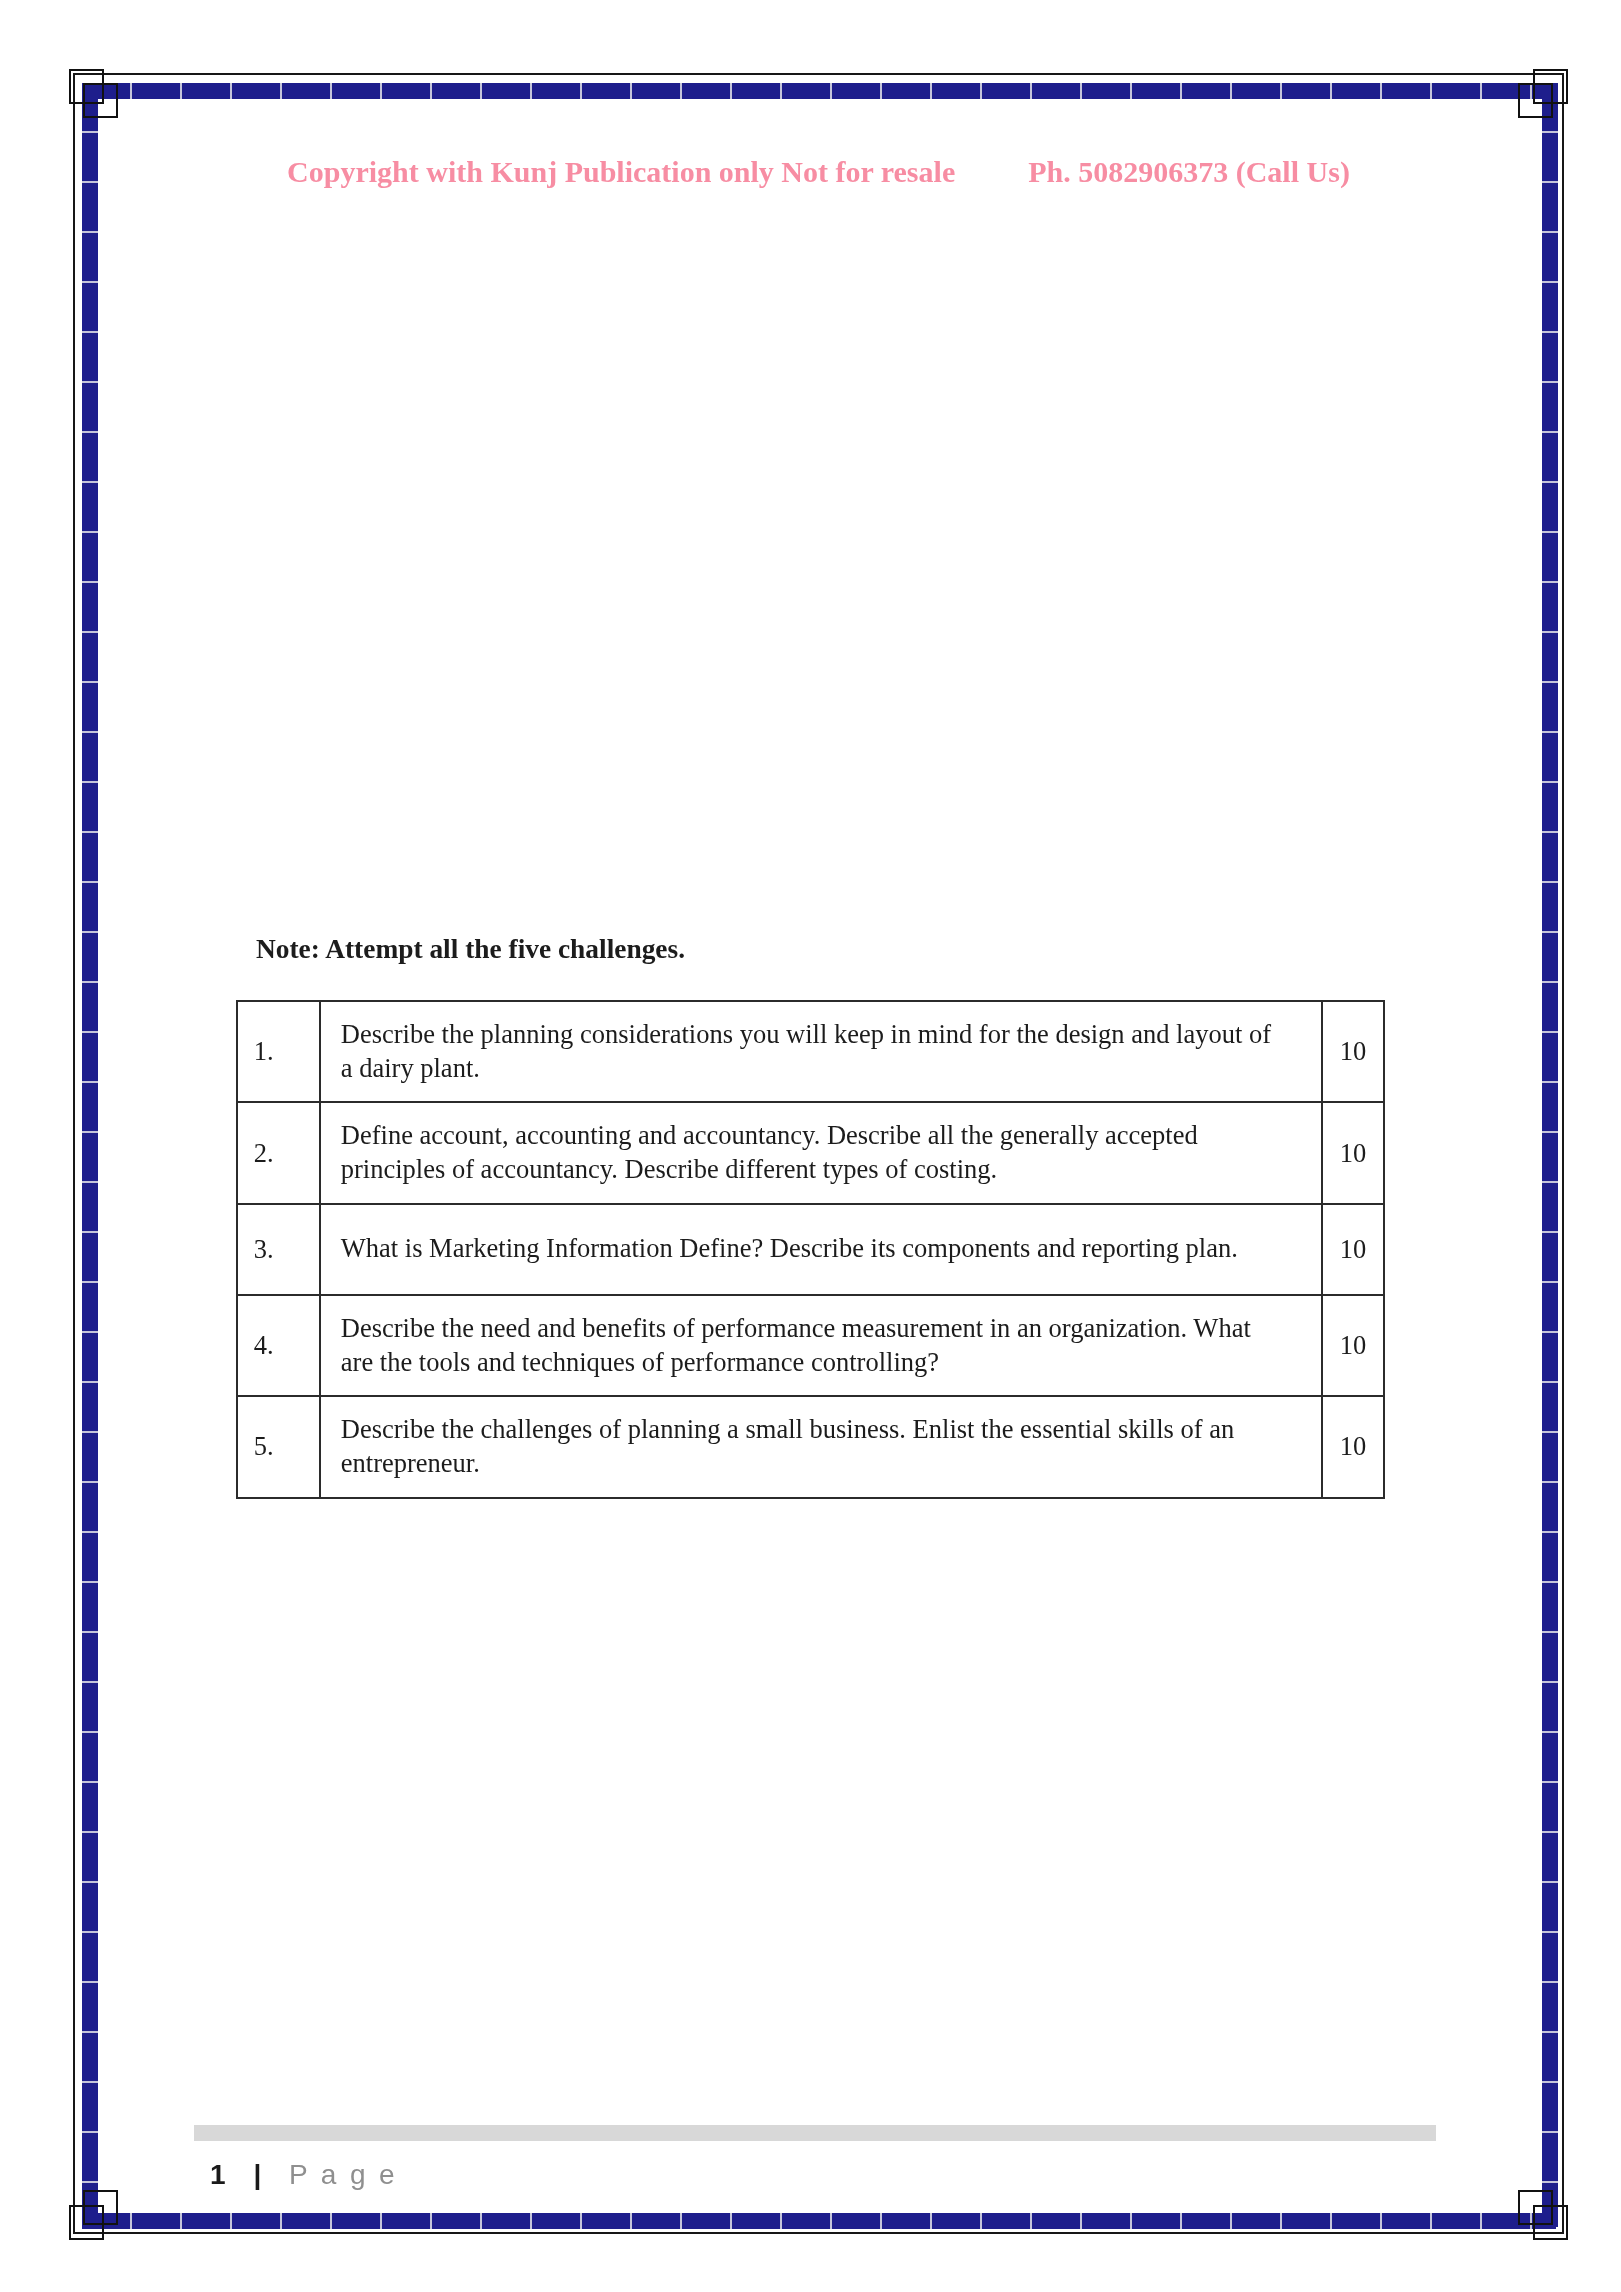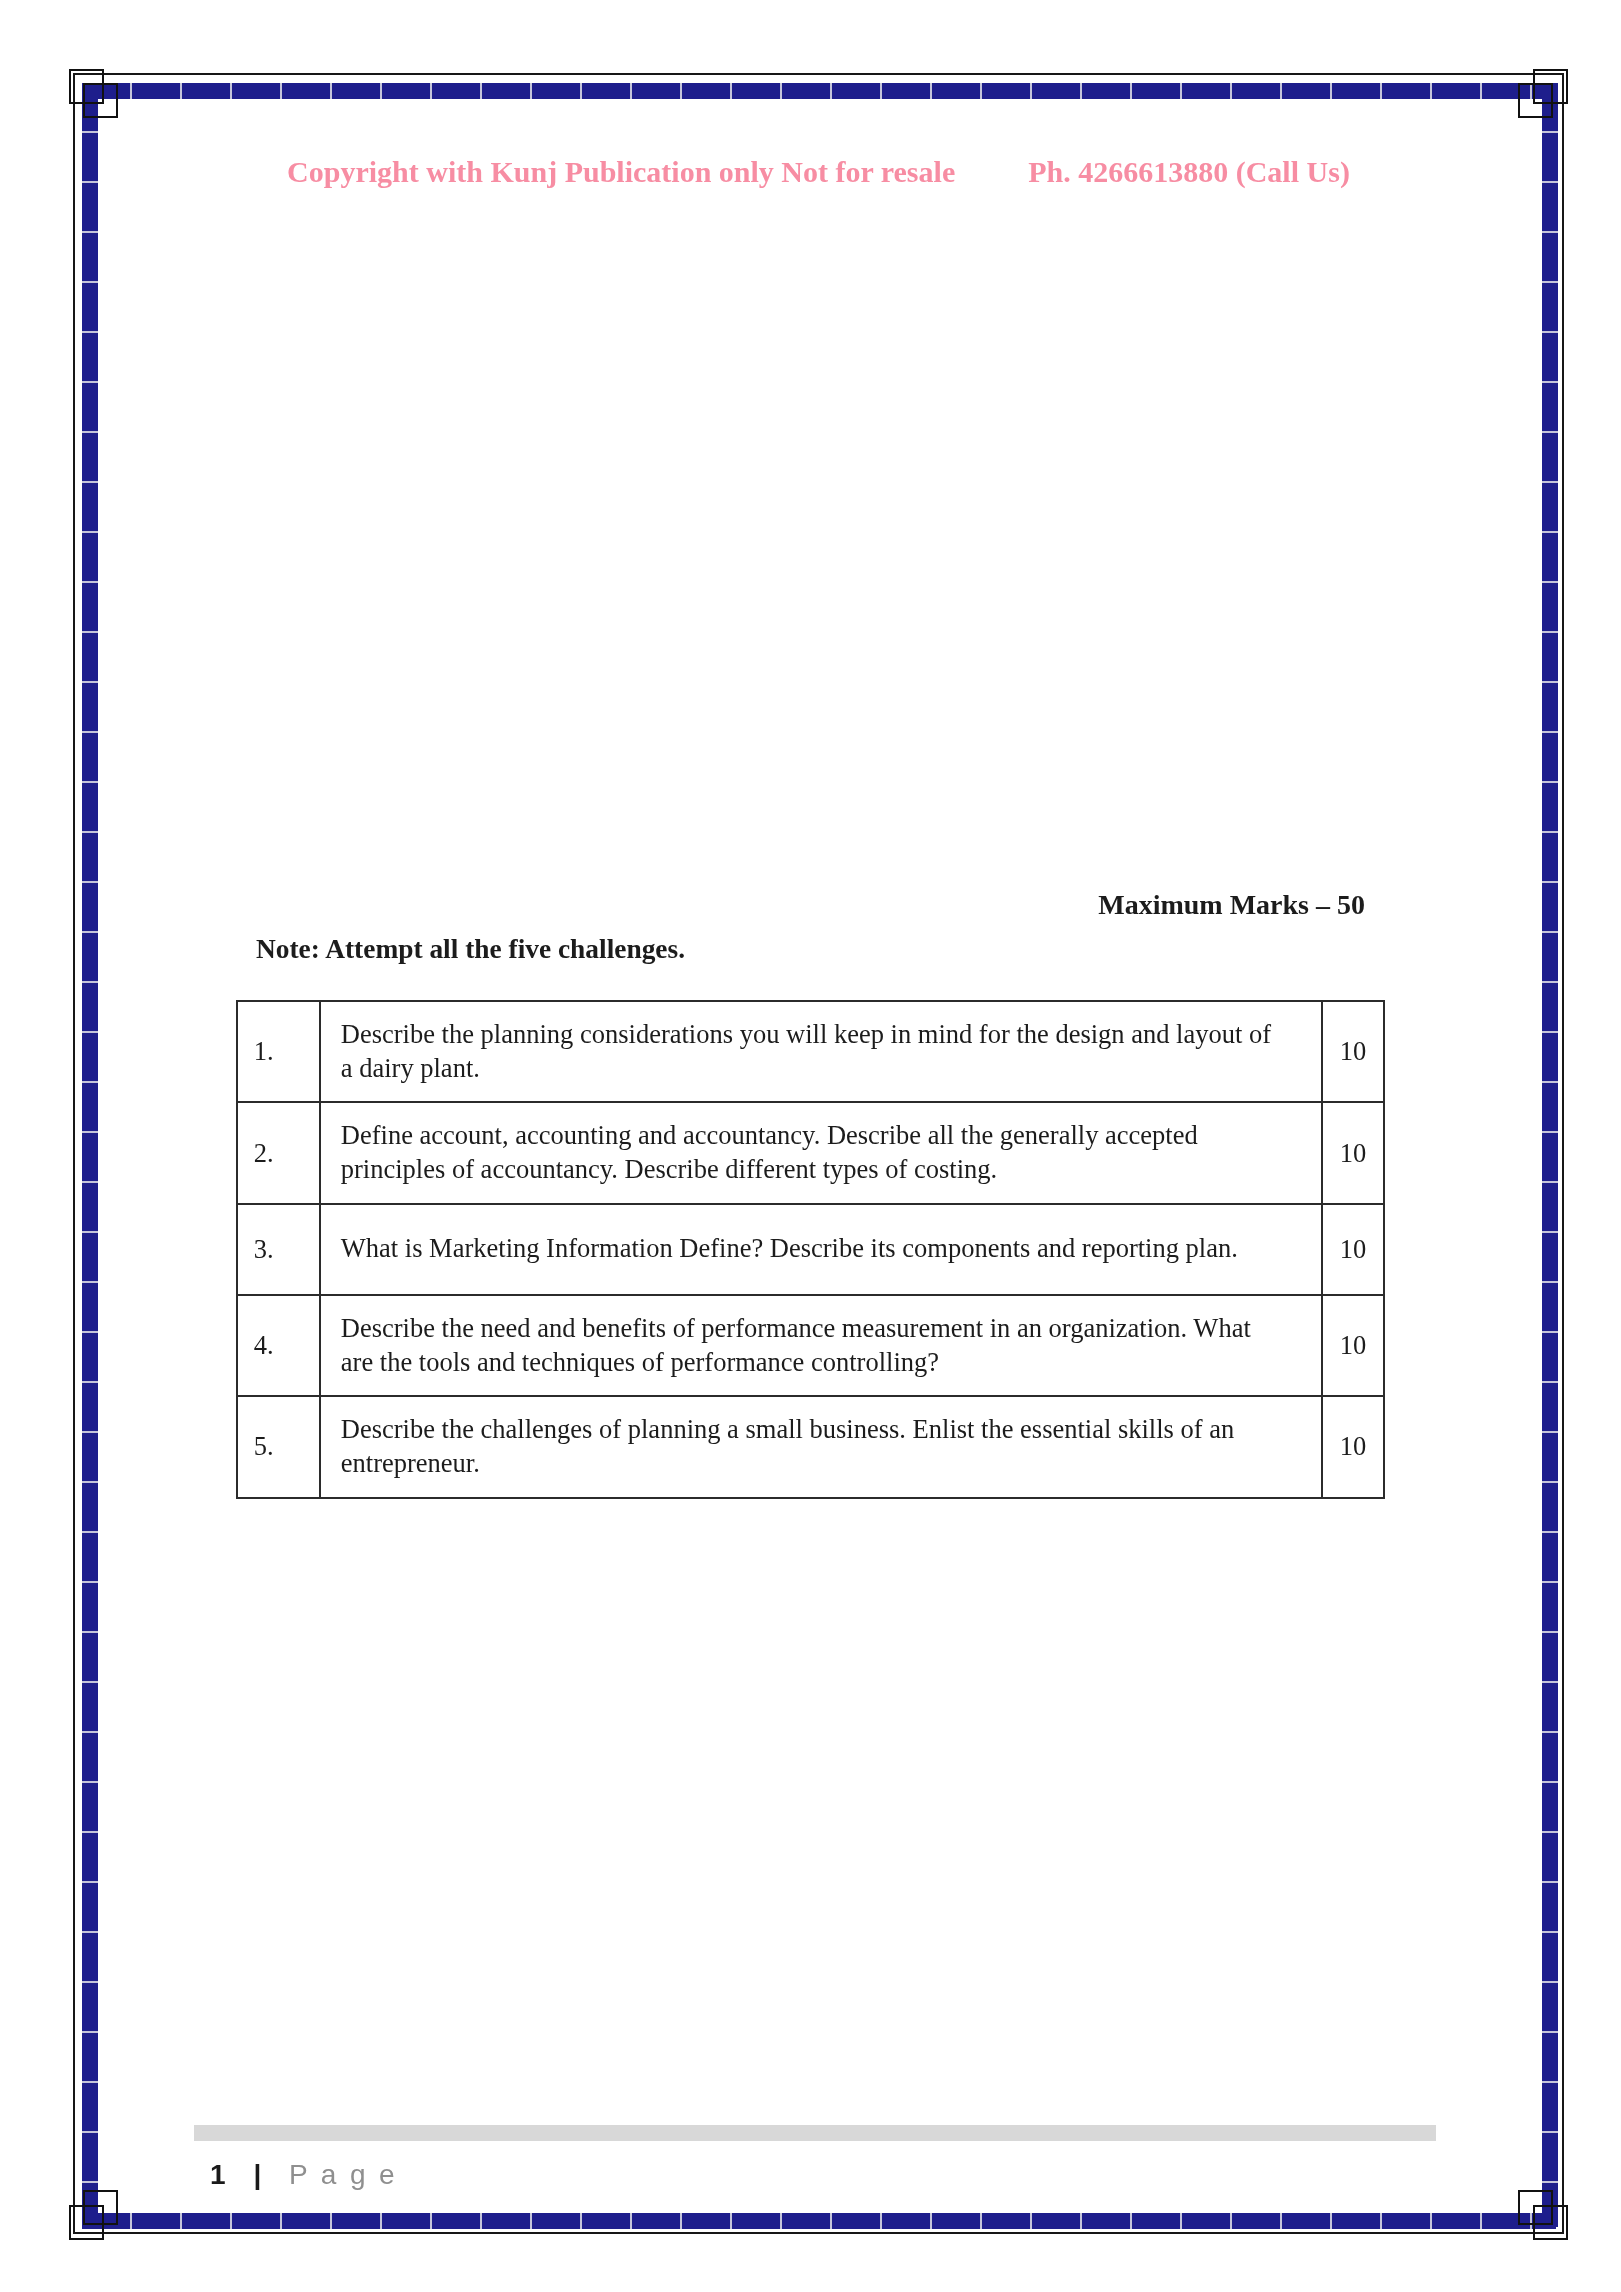--- a/index.html
+++ b/index.html
@@ -108,24 +108,23 @@
   <div class="knot tl-b"></div>
   <div class="knot tr-a"></div>
   <div class="knot tr-b"></div>
   <div class="knot bl-a"></div>
   <div class="knot bl-b"></div>
   <div class="knot br-a"></div>
   <div class="knot br-b"></div>
 
   <div class="copyright">
     <span>Copyright with Kunj Publication only Not for resale</span>
-    <span>Ph. 4266613880 (Call Us)</span>
+    <span>Ph. 5082906373 (Call Us)</span>
   </div>
 
-  <div class="max-marks">Maximum Marks – 50</div>
   <div class="note">Note: Attempt all the five challenges.</div>
 
   <table class="questions">
     <tbody>
       <tr>
         <td class="col-num">1.</td>
         <td class="col-text">
           <div class="qtext">Describe the planning considerations you will keep in mind for the design and layout of a dairy plant.</div>
         </td>
         <td class="col-marks">10</td>

